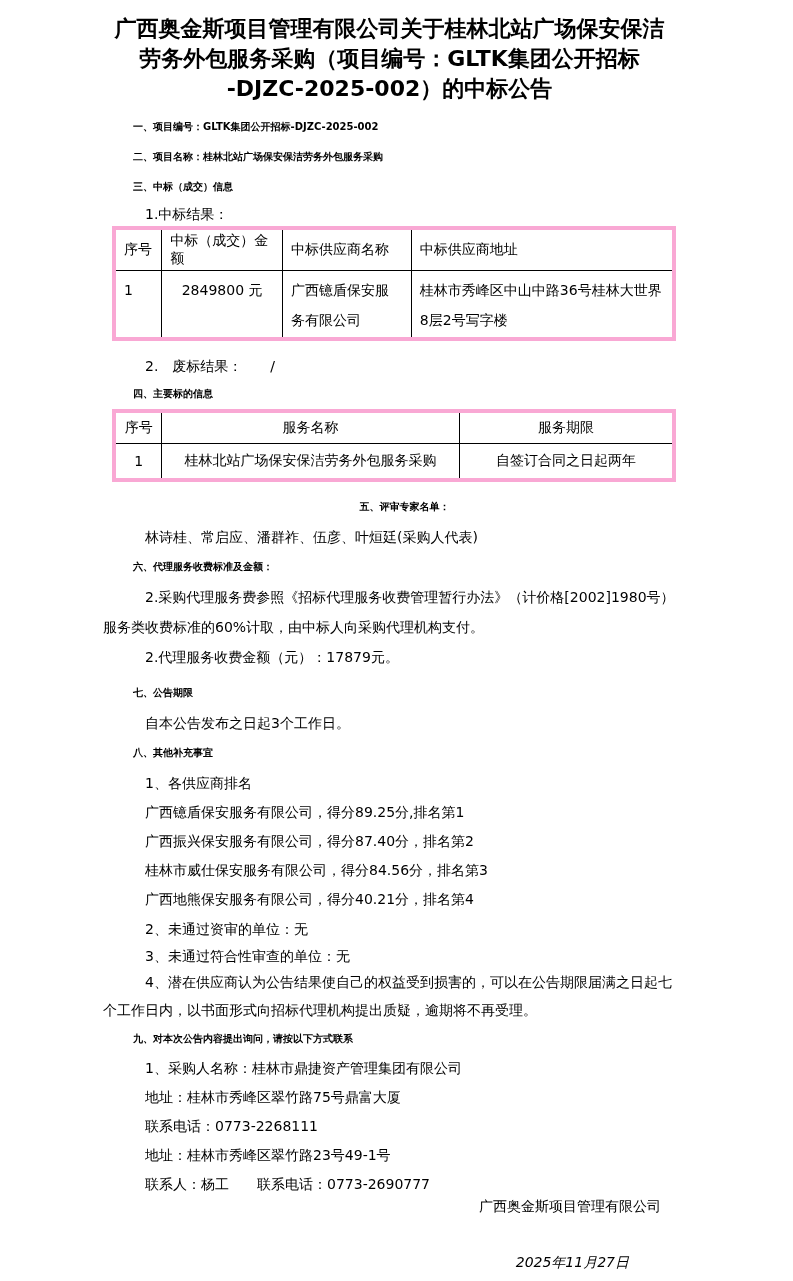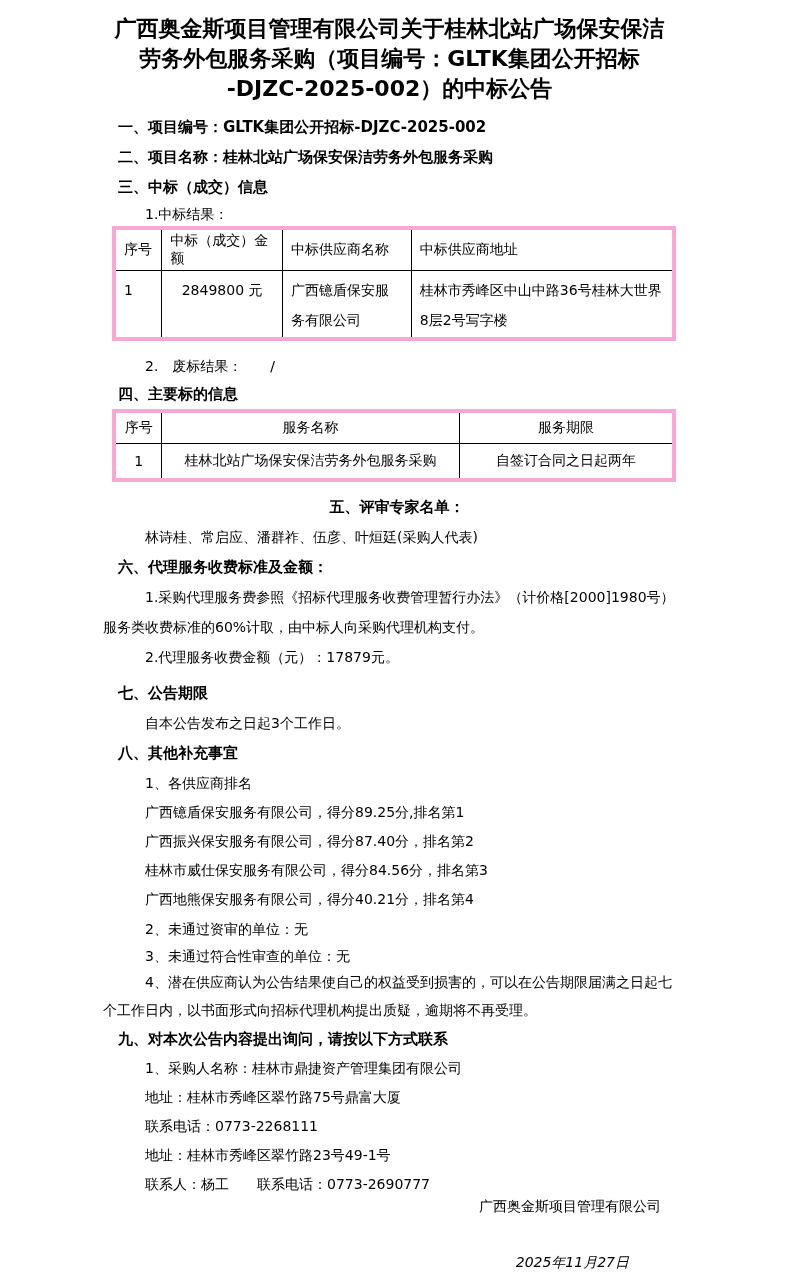--- a/index.html
+++ b/index.html
@@ -20,23 +20,23 @@
     text-align: center;
     font-weight: 700;
     font-size: 22px;
     line-height: 30px;
     margin: 0;
   }
   .title-block { margin-bottom: 8px; }
   p { margin: 0; }
   .hd {
     font-weight: 700;
-    font-size: 15px;
+    font-size: 10px;
     line-height: 30px;
-    margin-left: 15px;
+    margin-left: 30px;
   }
   .ln { line-height: 30px; }
   .ln29 { line-height: 29px; }
   .ind { text-indent: 42px; }
   .mt10 { margin-top: 10px; text-align: center; }
   .mt6 { margin-top: 6px; }
   .mt4 { margin-top: 12px; }
   table {
     border-collapse: collapse;
     table-layout: fixed;
@@ -127,21 +127,21 @@
       <td>桂林北站广场保安保洁劳务外包服务采购</td>
       <td>自签订合同之日起两年</td>
     </tr>
   </tbody>
     </table>
 
   <p class="hd mt10">五、评审专家名单：</p>
   <p class="ln ind">林诗桂、常启应、潘群祚、伍彦、叶烜廷(采购人代表)</p>
 
   <p class="hd">六、代理服务收费标准及金额：</p>
-  <p class="ln ind">1.采购代理服务费参照《招标代理服务收费管理暂行办法》（计价格[2000]1980号）服务类收费标准的60%计取，由中标人向采购代理机构支付。</p>
+  <p class="ln ind">2.采购代理服务费参照《招标代理服务收费管理暂行办法》（计价格[2002]1980号）服务类收费标准的60%计取，由中标人向采购代理机构支付。</p>
   <p class="ln ind">2.代理服务收费金额（元）：17879元。</p>
 
   <p class="hd mt6">七、公告期限</p>
   <p class="ln ind">自本公告发布之日起3个工作日。</p>
 
   <p class="hd">八、其他补充事宜</p>
   <p class="ln ind">1、各供应商排名</p>
   <p class="ln29 ind">广西镱盾保安服务有限公司，得分89.25分,排名第1</p>
   <p class="ln29 ind">广西振兴保安服务有限公司，得分87.40分，排名第2</p>
   <p class="ln29 ind">桂林市威仕保安服务有限公司，得分84.56分，排名第3</p>

